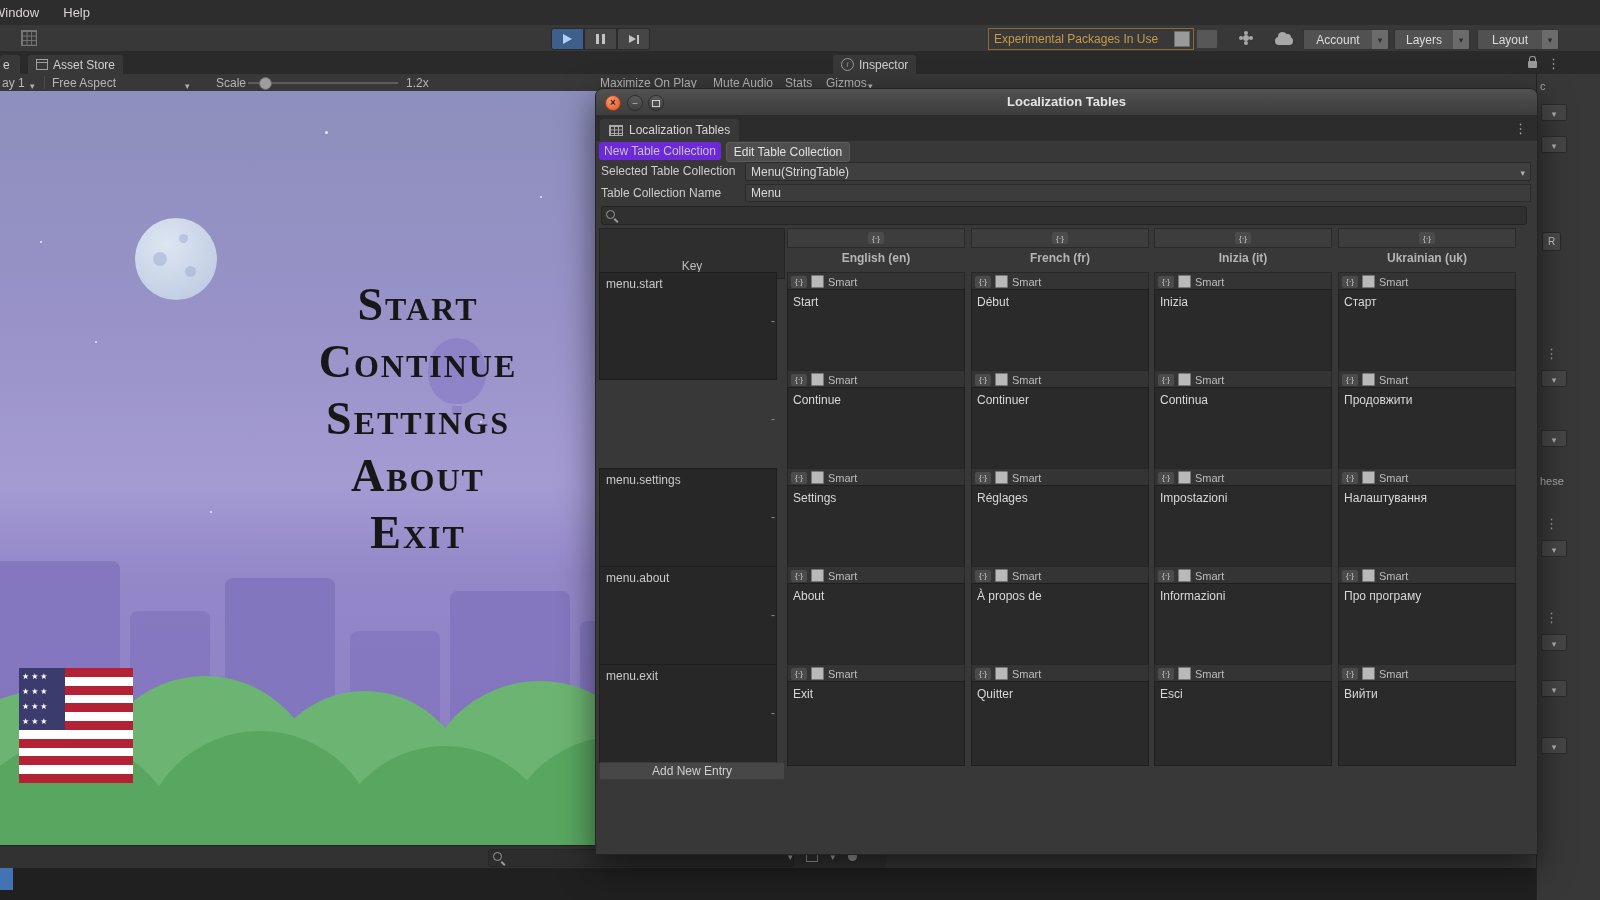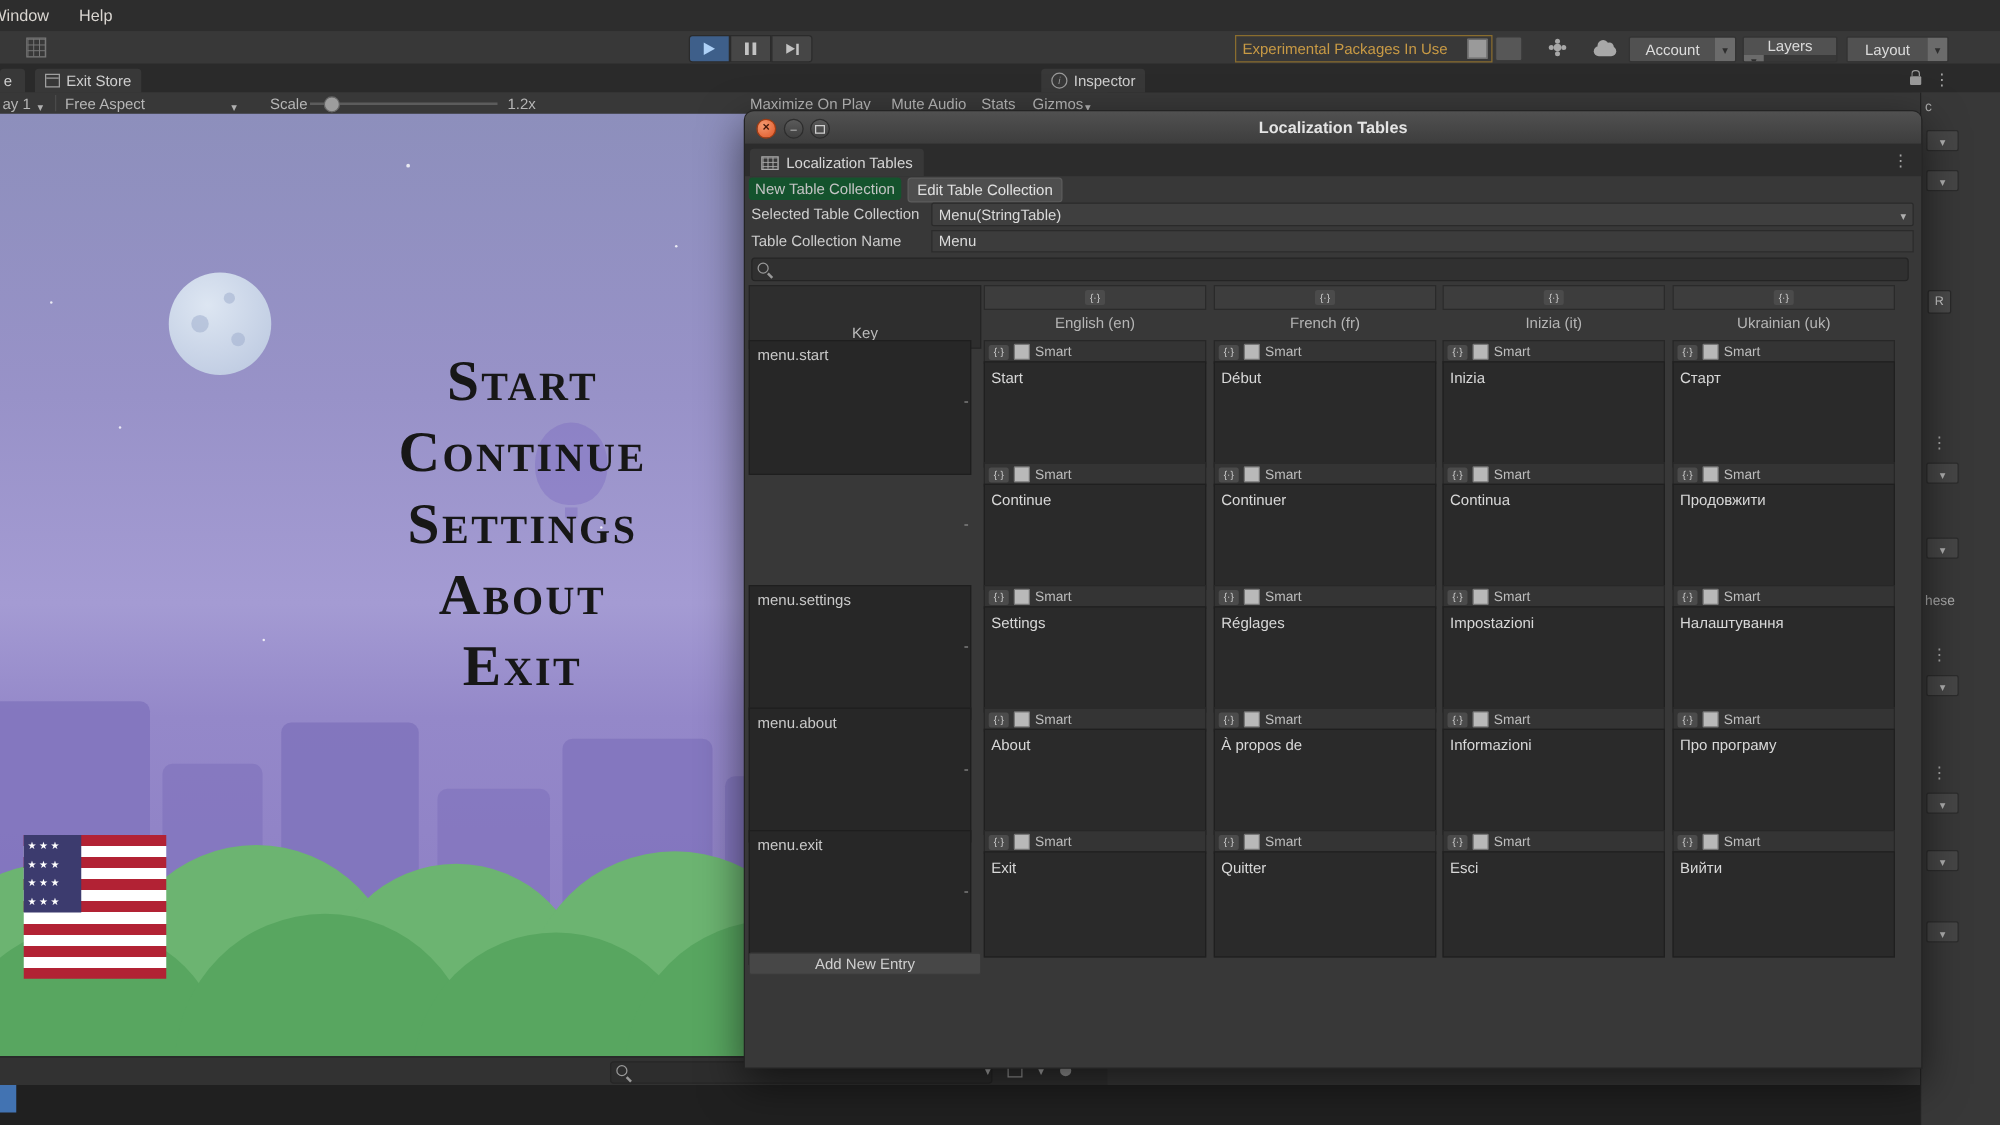--- a/index.html
+++ b/index.html
@@ -35,21 +35,21 @@
   .collab-icon{position:absolute;left:1243px;top:10px;width:6px;height:6px;background:#a8a8a8;border-radius:50%;
      box-shadow:0 -5px 0 -1px #a8a8a8,0 5px 0 -1px #a8a8a8,-5px 0 0 -1px #a8a8a8,5px 0 0 -1px #a8a8a8;}
   .cloud-icon{position:absolute;left:1275px;top:12px;width:18px;height:8px;background:#a8a8a8;border-radius:6px;}
   .cloud-icon::before{content:"";position:absolute;left:3px;top:-5px;width:9px;height:9px;background:#a8a8a8;border-radius:50%;}
   .cloud-icon::after{content:"";position:absolute;left:9px;top:-3px;width:7px;height:7px;background:#a8a8a8;border-radius:50%;}
   .dd-btn{position:absolute;top:4px;height:19px;display:flex;border:1px solid #333;border-radius:2px;overflow:hidden;}
   .dd-btn .lbl{flex:1;background:#515151;display:flex;align-items:center;justify-content:center;padding:0 6px;color:#dcdcdc;}
   .dd-btn .seg{width:16px;background:#6b6b6b;display:flex;align-items:center;justify-content:center;color:#2e2e2e;}
   .dd-btn .seg::before{content:"\25BE";font-size:9px;}
   .dd-account{left:1303px;width:84px;}
-  .dd-layers{left:1394px;width:74px;flex-direction:column;}
+  .dd-layers{left:1394px;width:74px;}
   .dd-layout{left:1477px;width:80px;}
 
   
   .tab-strip{position:absolute;left:0;top:51px;width:1600px;height:23px;background:#2a2a2a;}
   .tab{position:absolute;top:4px;height:19px;background:#383838;border-radius:3px 3px 0 0;
        display:flex;align-items:center;gap:5px;padding:0 8px;color:#cfcfcf;}
   .tab-frag{left:0;width:14px;padding:0 3px;}
   .tab-asset{left:28px;}
   .tab-inspector{left:833px;}
   .kebab{color:#a5a5a5;font-size:13px;}
@@ -137,40 +137,40 @@
   .ltab-strip{position:absolute;left:0;top:26px;right:0;height:26px;background:#2c2c2c;}
   .ltab{position:absolute;left:4px;top:4px;height:22px;background:#383838;border-radius:3px 3px 0 0;
         display:flex;align-items:center;gap:6px;padding:0 9px;color:#d6d6d6;}
   .table-icon{width:12px;height:9px;border:1px solid #ababab;
      background-image:linear-gradient(#ababab 1px,transparent 1px),linear-gradient(90deg,#ababab 1px,transparent 1px);
      background-size:4px 3.5px;}
   .ltab-kebab{position:absolute;right:10px;top:6px;}
   .lbody{position:absolute;left:0;top:52px;right:0;bottom:0;}
   .lbtn{position:absolute;top:1px;height:18px;display:flex;align-items:center;justify-content:center;
         border-radius:3px;color:#c4c4c4;}
-  .lbtn.first{left:3px;width:122px;background:#14532d;}
+  .lbtn.first{left:3px;width:122px;background:#6d28d9;}
   .lbtn.active{left:130px;width:122px;background:#4e4e4e;border:1px solid #5c5c5c;color:#e0e0e0;}
   .field-row{position:absolute;left:0;right:0;height:18px;}
   .sel-row{top:21px;} .name-row{top:43px;}
   .flabel{position:absolute;left:5px;top:2px;color:#cdcdcd;white-space:nowrap;}
   .dropdown{position:absolute;left:149px;right:6px;top:0;height:17px;background:#3f3f3f;border:1px solid #2a2a2a;
             border-radius:2px;display:flex;align-items:center;padding:0 5px;color:#dadada;}
   .dropdown .ddarrow{margin-left:auto;}
   .textfield{position:absolute;left:149px;right:6px;top:0;height:16px;background:#3c3c3c;border:1px solid #2b2b2b;
              display:flex;align-items:center;padding:0 5px;color:#dadada;}
   .searchbar{position:absolute;left:5px;right:10px;top:65px;height:17px;background:#303030;border:1px solid #242424;
              border-radius:3px;display:flex;align-items:center;padding-left:4px;}
   .ltable{position:absolute;left:0;top:87px;right:0;height:560px;}
   .key-header{position:absolute;left:3px;top:0;width:184px;height:44px;background:#2e2e2e;border:1px solid #242424;
               display:flex;align-items:flex-end;justify-content:center;padding-bottom:5px;color:#bdbdbd;}
   .lang-header{position:absolute;top:0;width:178px;height:44px;}
   .lh-iconbar{position:absolute;left:0;right:0;top:0;height:18px;background:#3d3d3d;border:1px solid #2a2a2a;
               display:flex;align-items:center;justify-content:center;}
   .lh-name{position:absolute;left:0;right:0;top:17px;height:26px;display:flex;align-items:center;justify-content:center;
-           color:#b5b5b5;}
+           color:#b5b5b5;font-weight:bold;}
   .li0{left:191px;} .li1{left:375px;} .li2{left:558px;} .li3{left:742px;}
   #loc-rows{position:absolute;left:0;top:44px;right:0;}
   .lrow{position:relative;height:98px;}
   .key-cell{position:absolute;left:3px;top:0;width:164px;height:98px;background:#272727;border:1px solid #1e1e1e;
             padding:4px 6px;color:#c9c9c9;}
   .handle{position:absolute;left:167px;top:0;width:20px;height:98px;display:flex;align-items:center;justify-content:center;
           color:#8f8f8f;}
   .handle .dash::before{content:"-";}
   .lang-cell{position:absolute;top:0;width:178px;height:90px;}
   .smart-bar{position:absolute;left:0;right:0;top:0;height:17px;background:#343434;border:1px solid #272727;
@@ -227,21 +227,21 @@
       <span class="seg"></span>
     </div>
   </div>
 
   <div class="tab-strip">
     <div class="tab tab-frag">
       <span>e</span>
     </div>
     <div class="tab tab-asset">
       <span class="pkg-icon"></span>
-      <span>Exit Store</span>
+      <span>Asset Store</span>
     </div>
     <span class="kebab game-kebab"></span>
     <div class="tab tab-inspector">
       <span class="info-icon"></span>
       <span>Inspector</span>
     </div>
     <span class="lock-icon"></span>
     <span class="kebab insp-kebab"></span>
   </div>
 

